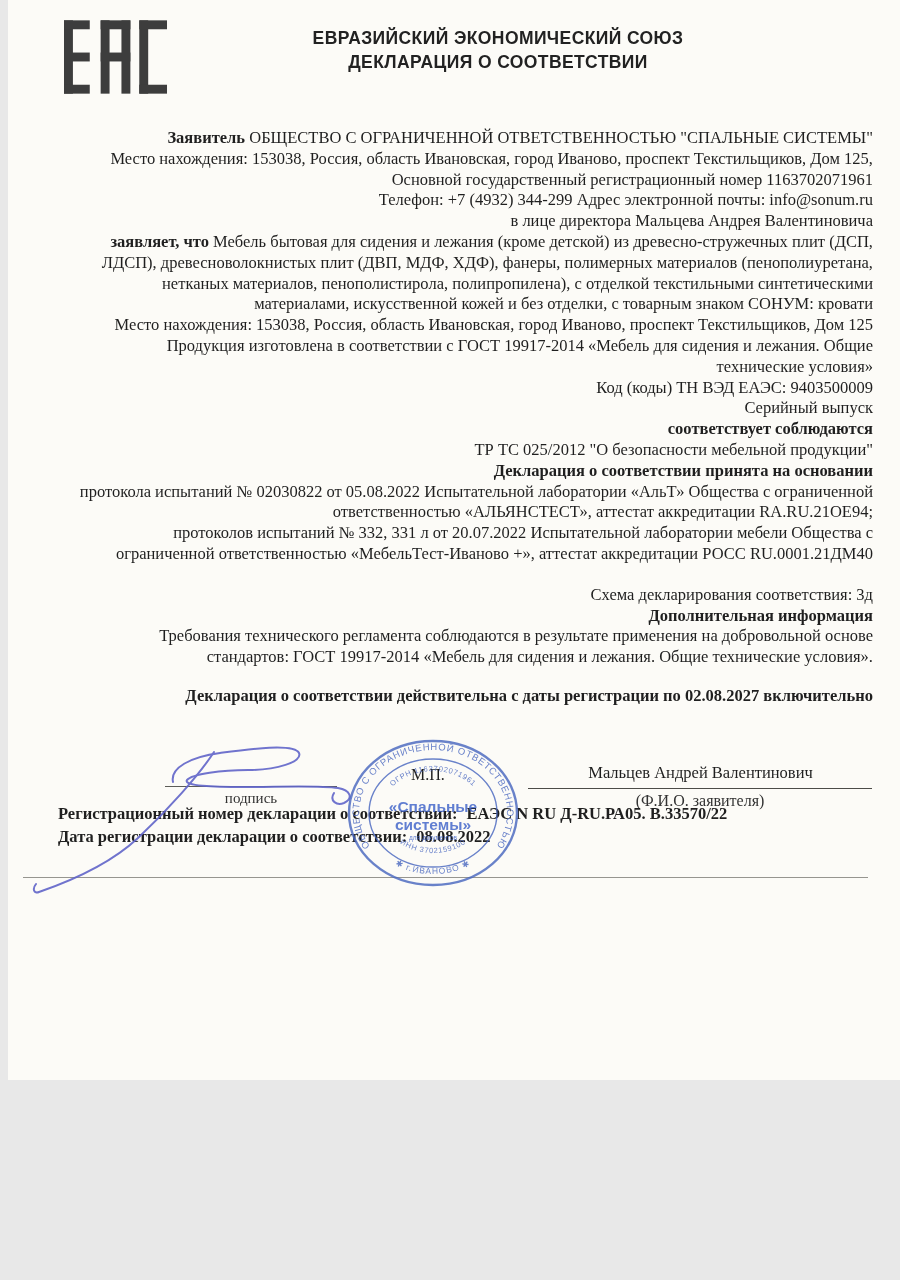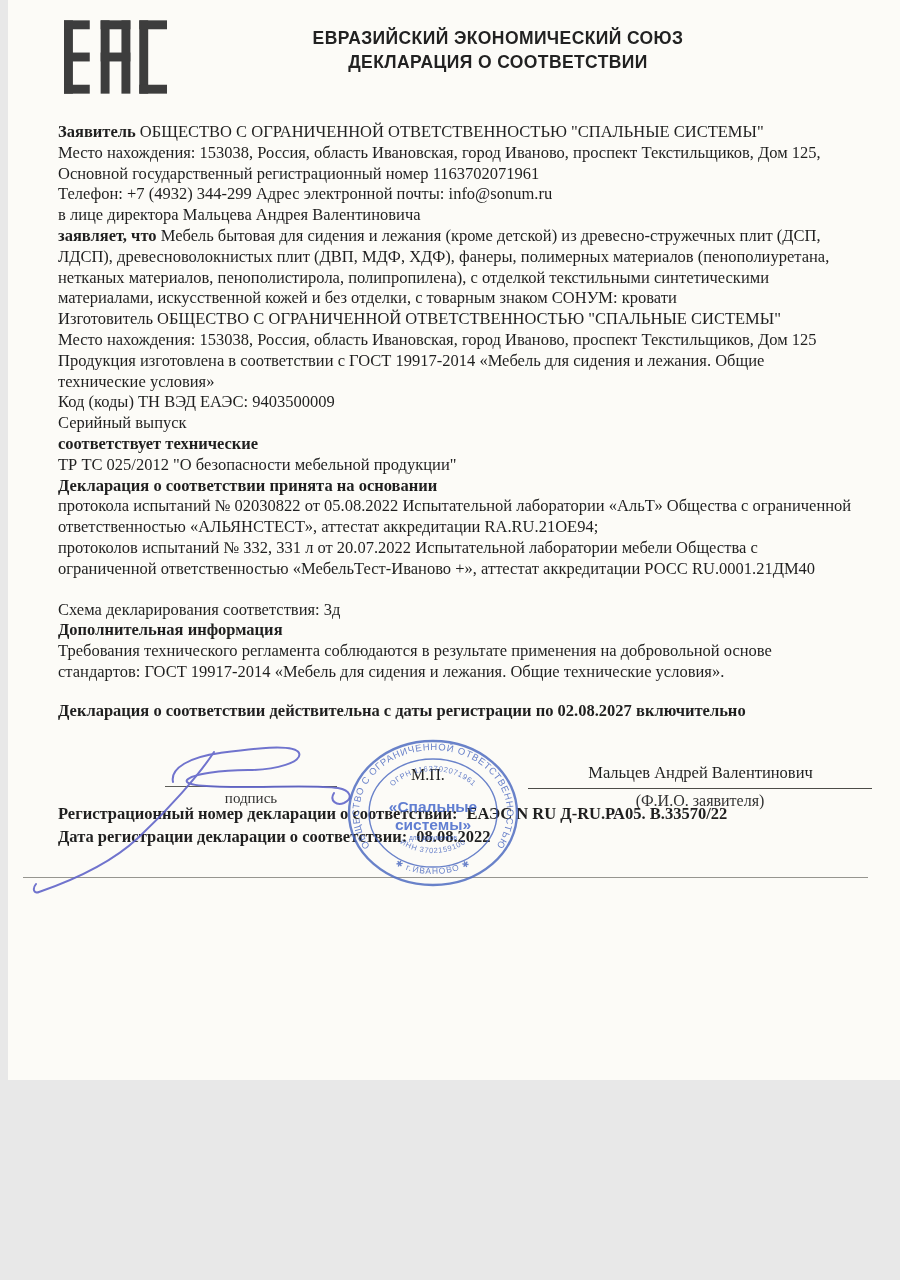--- a/index.html
+++ b/index.html
@@ -15,21 +15,21 @@
   
   .logo{position:absolute;left:56px;top:20px;width:104px;height:74px;}
   .titles{
     position:absolute;left:130px;top:26px;width:720px;
     text-align:center;
     font-family:"Liberation Sans", sans-serif;
     font-weight:bold;font-size:17.5px;line-height:24px;
     letter-spacing:.4px;color:#222;
   }
   
-  .body-text{position:absolute;left:50px;top:122px;width:815px;}
+  .body-text{position:absolute;left:50px;top:128px;width:815px;text-align:right;}
   .body-text .line{
     height:20.8px;line-height:20.8px;font-size:16.5px;white-space:nowrap;
   }
   .body-text .line b{font-weight:bold;}
   
   .mp{position:absolute;left:403px;top:766px;font-size:16px;}
   .sig-line{position:absolute;left:157px;top:786px;width:172px;border-top:1.6px solid #5c5c58;}
   .sig-caption{position:absolute;left:157px;top:790px;width:172px;text-align:center;font-size:15px;color:#333;}
   .fio{position:absolute;left:520px;top:763px;width:345px;text-align:center;font-size:16.5px;}
   .fio-line{position:absolute;left:520px;top:788px;width:344px;border-top:1.6px solid #4c4c48;}
@@ -74,27 +74,26 @@
   <div class="body-text">
       <div class="line"><b>Заявитель</b> ОБЩЕСТВО С ОГРАНИЧЕННОЙ ОТВЕТСТВЕННОСТЬЮ "СПАЛЬНЫЕ СИСТЕМЫ"</div>
       <div class="line">Место нахождения: 153038, Россия, область Ивановская, город Иваново, проспект Текстильщиков, Дом 125,</div>
       <div class="line">Основной государственный регистрационный номер 1163702071961</div>
       <div class="line">Телефон: +7 (4932) 344-299 Адрес электронной почты: info@sonum.ru</div>
       <div class="line">в лице директора Мальцева Андрея Валентиновича</div>
       <div class="line"><b>заявляет, что</b> Мебель бытовая для сидения и лежания (кроме детской) из древесно-стружечных плит (ДСП,</div>
       <div class="line">ЛДСП), древесноволокнистых плит (ДВП, МДФ, ХДФ), фанеры, полимерных материалов (пенополиуретана,</div>
       <div class="line">нетканых материалов, пенополистирола, полипропилена), с отделкой текстильными синтетическими</div>
       <div class="line">материалами, искусственной кожей и без отделки, с товарным знаком СОНУМ: кровати</div>
-      <div class="line">Изготовитель ОБЩЕСТВО С ОГРАНИЧЕННОЙ ОТВЕТСТВЕННОСТЬЮ "СПАЛЬНЫЕ СИСТЕМЫ"</div>
       <div class="line">Место нахождения: 153038, Россия, область Ивановская, город Иваново, проспект Текстильщиков, Дом 125</div>
       <div class="line">Продукция изготовлена в соответствии с ГОСТ 19917-2014 «Мебель для сидения и лежания. Общие</div>
       <div class="line">технические условия»</div>
       <div class="line">Код (коды) ТН ВЭД ЕАЭС: 9403500009</div>
       <div class="line">Серийный выпуск</div>
-      <div class="line"><b>соответствует технические</b></div>
+      <div class="line"><b>соответствует соблюдаются</b></div>
       <div class="line">ТР ТС 025/2012 "О безопасности мебельной продукции"</div>
       <div class="line"><b>Декларация о соответствии принята на основании</b></div>
       <div class="line">протокола испытаний № 02030822 от 05.08.2022 Испытательной лаборатории «АльТ» Общества с ограниченной</div>
       <div class="line">ответственностью «АЛЬЯНСТЕСТ», аттестат аккредитации RA.RU.21ОЕ94;</div>
       <div class="line">протоколов испытаний № 332, 331 л от 20.07.2022 Испытательной лаборатории мебели Общества с</div>
       <div class="line">ограниченной ответственностью «МебельТест-Иваново +», аттестат аккредитации РОСС RU.0001.21ДМ40</div>
       <div class="spacer" style="height: 20px;"></div>
       <div class="line">Схема декларирования соответствия: 3д</div>
       <div class="line"><b>Дополнительная информация</b></div>
       <div class="line">Требования технического регламента соблюдаются в результате применения на добровольной основе</div>

